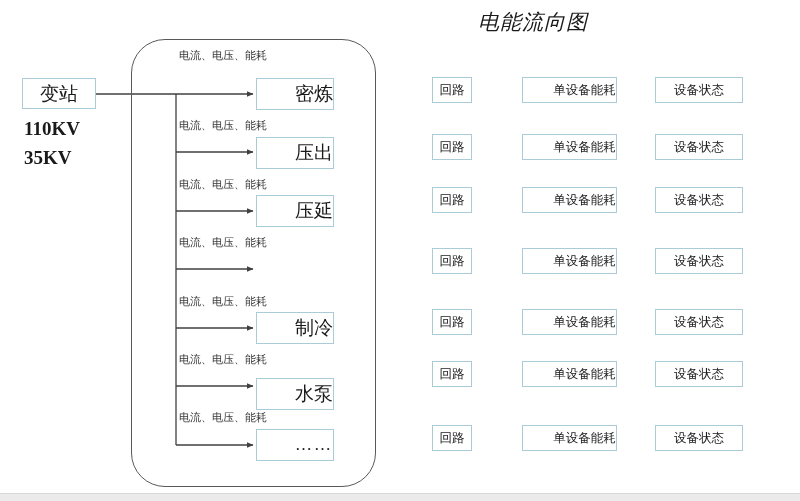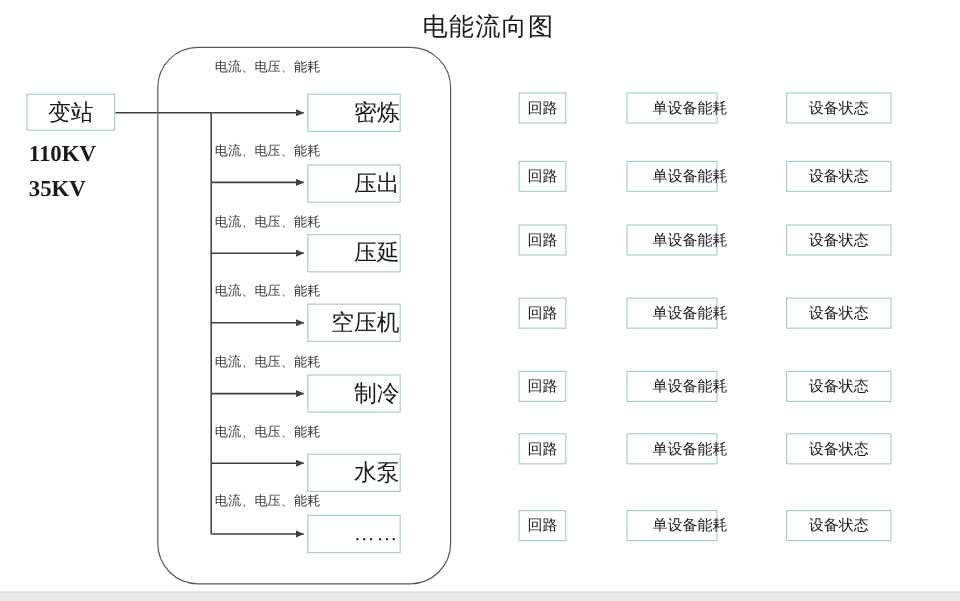--- a/index.html
+++ b/index.html
@@ -17,28 +17,29 @@
   }
   #canvas {
     position: absolute;
     left: 0; top: 0;
     width: 800px;
     height: 501px;
   }
   
   .title {
     position: absolute;
-    left: 352px;
+    left: 388px;
     top: 8px;
     width: 200px;
-    text-align: left;
+    text-align: right;
     font-size: 21px;
     color: #1a1a1a;
     letter-spacing: 1px;
     white-space: nowrap;
+    font-style: italic;
   }
   
   .source-box {
     position: absolute;
     left: 22px;
     top: 78px;
     width: 74px;
     height: 31px;
     border: 1.2px solid #a9ccd8;
     background: #ffffff;
@@ -115,21 +116,21 @@
     box-sizing: border-box;
     display: flex;
     align-items: center;
     justify-content: center;
     font-size: 12.5px;
     color: #1a1a1a;
     white-space: nowrap;
     font-family: "Liberation Serif", "DejaVu Serif", serif;
   }
   .col-0 { left: 432px; width: 40px; }
-  .col-1 { left: 522px; width: 76px; padding-left: 30px; }
+  .col-1 { left: 522px; width: 95px; padding-left: 30px; }
   .col-2 { left: 655px; width: 88px; }
 
   
   .bottom-band {
     position: absolute;
     left: 0;
     top: 493px;
     width: 800px;
     height: 8px;
     background: #ebebeb;
@@ -188,23 +189,20 @@
 
   <div class="device-box" style="top:78px">
     <span>密炼</span>
     </div>
   <div class="device-box" style="top:137px">
     <span>压出</span>
     </div>
   <div class="device-box" style="top:195px">
     <span>压延</span>
     </div>
-  <div class="device-box" style="top:253px">
-    <span>空压机</span>
-    </div>
   <div class="device-box" style="top:312px">
     <span>制冷</span>
     </div>
   <div class="device-box" style="top:378px">
     <span>水泵</span>
     </div>
   <div class="device-box ellipsis" style="top:429px">
     <span>……</span>
     </div>
 

